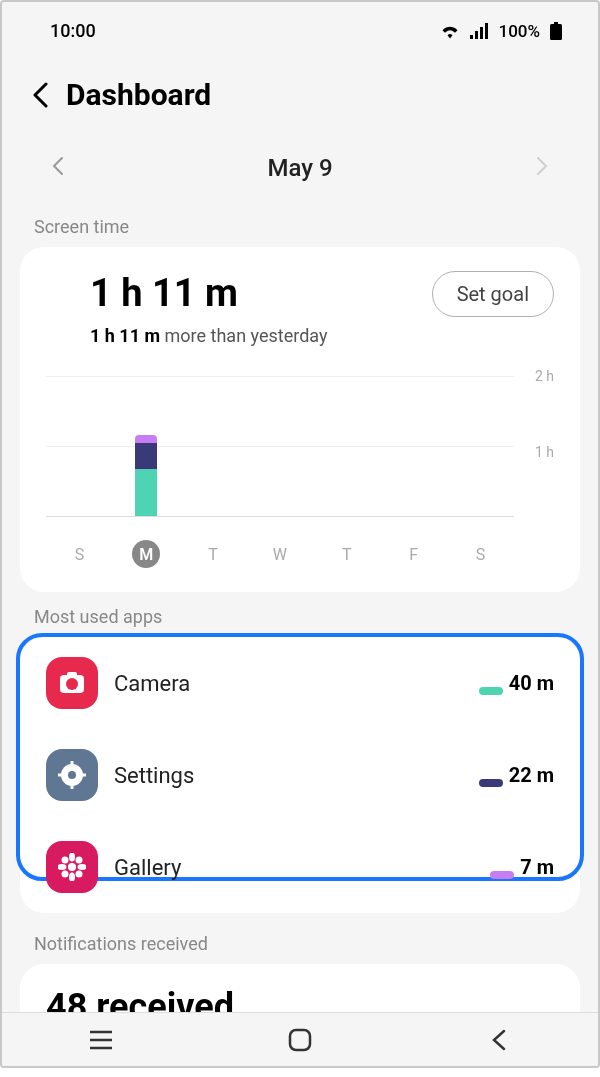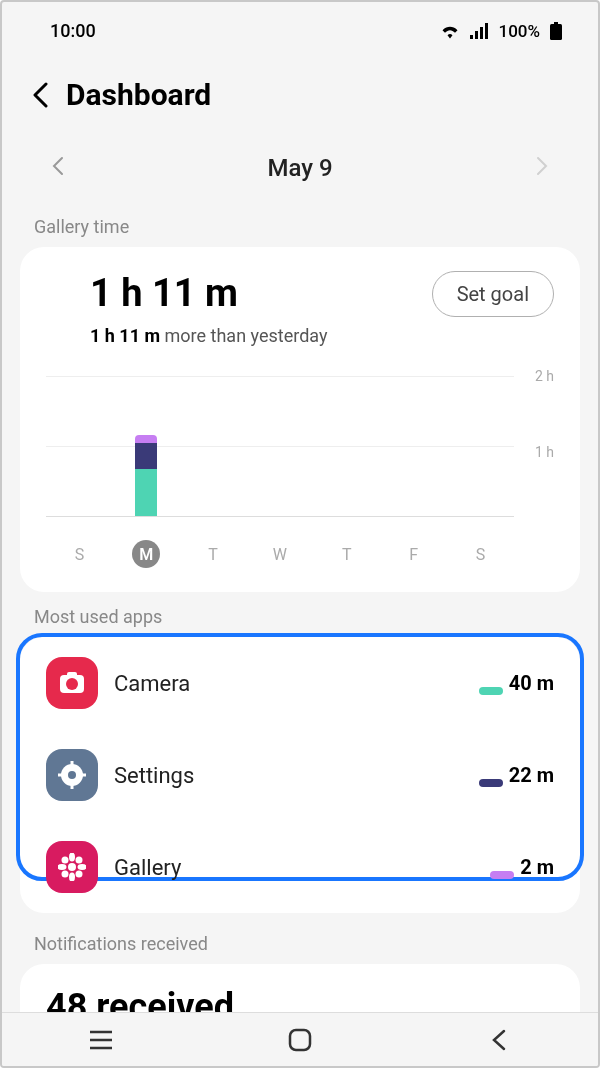--- a/index.html
+++ b/index.html
@@ -99,21 +99,21 @@
         </svg>
     </span>
     <span class="date-label">May 9</span>
     <span class="date-arrow right">
       <svg width="12" height="20" viewBox="0 0 12 20">
           <path d="M2 2 L10 10 L2 18" stroke="#d0d0d0" stroke-width="2" fill="none" stroke-linecap="round"></path>
         </svg>
     </span>
   </div>
 
-  <div class="section-label">Gallery time</div>
+  <div class="section-label">Screen time</div>
 
   <div class="card">
     <div class="screen-time-header">
       <div>
         <div class="screen-time-value">1 h 11 m</div>
         <div class="screen-time-sub">
           <b>1 h 11 m</b><span> more than yesterday</span>
         </div>
       </div>
       <button class="set-goal-btn">Set goal</button>
@@ -214,21 +214,21 @@
                 <ellipse cx="7" cy="7" rx="3.5" ry="3.5"></ellipse>
                 <ellipse cx="21" cy="7" rx="3.5" ry="3.5"></ellipse>
                 <ellipse cx="7" cy="21" rx="3.5" ry="3.5"></ellipse>
                 <ellipse cx="21" cy="21" rx="3.5" ry="3.5"></ellipse>
               </g>
             </svg>
           </div>
           <div class="app-name">Gallery</div>
           <div class="app-time-col">
             <div class="app-time-bar" style="background:#c67ef2"></div>
-            <div class="app-time">2 m</div>
+            <div class="app-time">7 m</div>
           </div>
         </div>
       </div>
   </div>
 
   <div class="section-label" style="padding-top:20px;">Notifications received</div>
 
   <div class="notif-card">
     <div class="notif-value">48 received</div>
     <div class="notif-sub">

